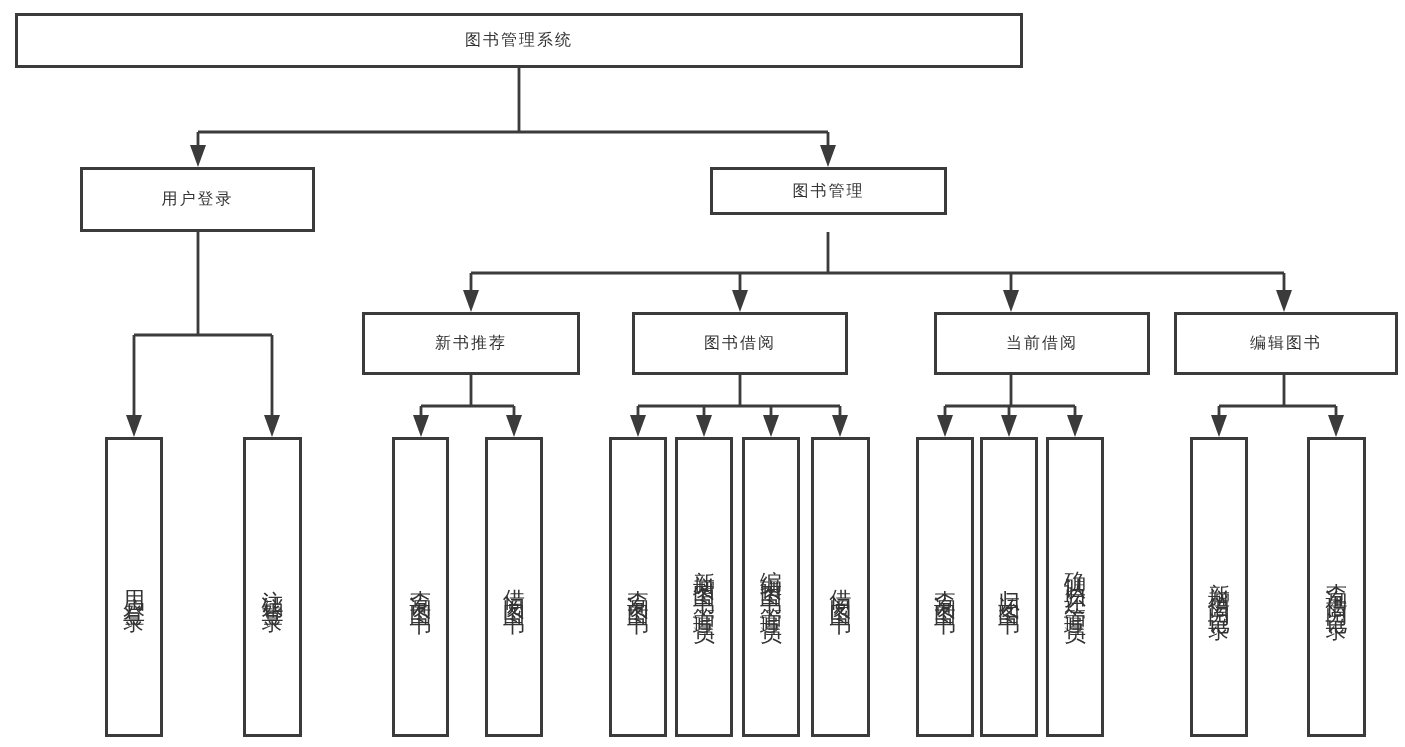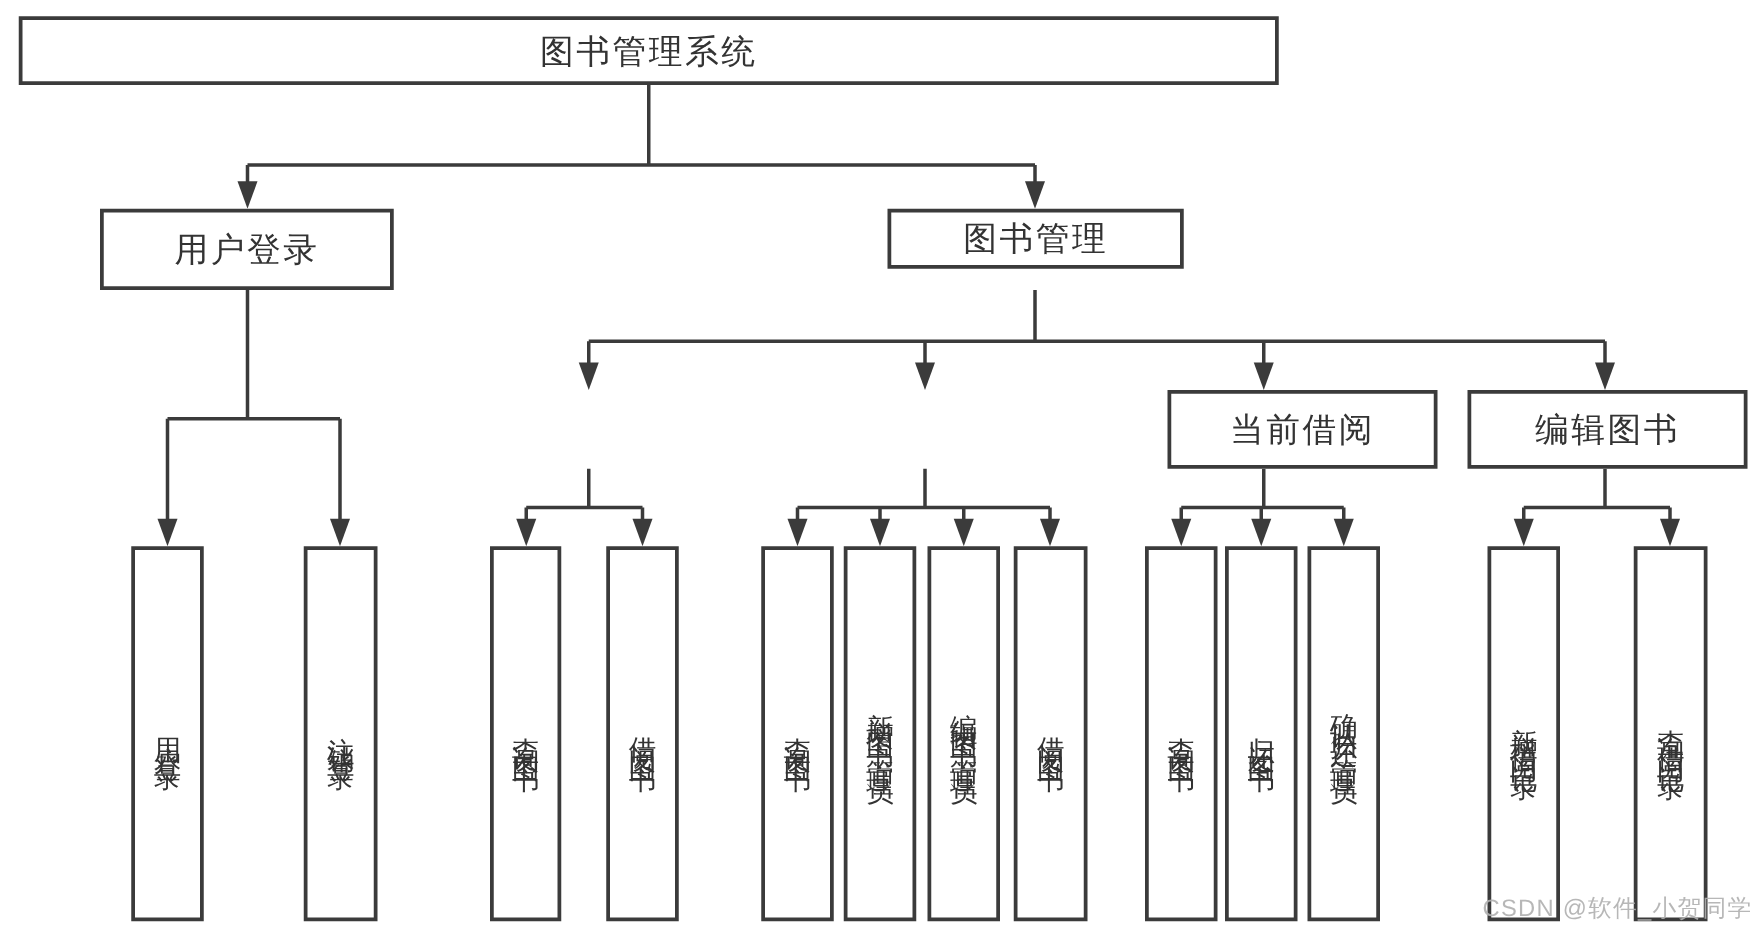--- a/index.html
+++ b/index.html
@@ -21,21 +21,21 @@
   }
   .node {
     position:absolute; box-sizing:border-box;
     background:#ffffff;
     border:3px solid var(--line,#3b3b3b);
     display:flex; align-items:center; justify-content:center;
     color:var(--text,#333333);
     z-index:2;
   }
   .node.h span {
-    font-size:27px; letter-spacing:2px; white-space:nowrap;
+    font-size:16px; letter-spacing:2px; white-space:nowrap;
   }
   .node.v span {
     writing-mode:vertical-rl; text-orientation:mixed;
     font-size:22px; line-height:1; letter-spacing:0.34em;
     white-space:nowrap;
   }
   .watermark {
     position:absolute; left:1186px; top:714px; z-index:3;
     font-size:19px; letter-spacing:1px; white-space:nowrap;
     color:var(--wm,#b0b0b0); opacity:0.9; pointer-events:none;
@@ -88,20 +88,26 @@
     <span>图书管理系统</span>
   </div>
 
   <div class="node h" style="left:80px;top:167px;width:235px;height:65px">
     <span>用户登录</span>
   </div>
   <div class="node h" style="left:710px;top:167px;width:237px;height:48px">
     <span>图书管理</span>
   </div>
 
+  <div class="node h" style="left:362px;top:312px;width:218px;height:63px">
+    <span>新书推荐</span>
+  </div>
+  <div class="node h" style="left:632px;top:312px;width:216px;height:63px">
+    <span>图书借阅</span>
+  </div>
   <div class="node h" style="left:934px;top:312px;width:216px;height:63px">
     <span>当前借阅</span>
   </div>
   <div class="node h" style="left:1174px;top:312px;width:224px;height:63px">
     <span>编辑图书</span>
   </div>
 
   <div class="node v" style="left:105px;top:437px;width:58px;height:300px">
     <span>用户登录</span>
   </div>
@@ -139,14 +145,13 @@
     <span>确认归还（管理员）</span>
   </div>
 
   <div class="node v" style="left:1190px;top:437px;width:58px;height:300px">
     <span>新增借阅记录</span>
   </div>
   <div class="node v" style="left:1307px;top:437px;width:59px;height:300px">
     <span>查询借阅记录</span>
   </div>
 
-  <div class="watermark">CSDN @软件_小贺同学</div>
 </div>
 
 </body></html>

